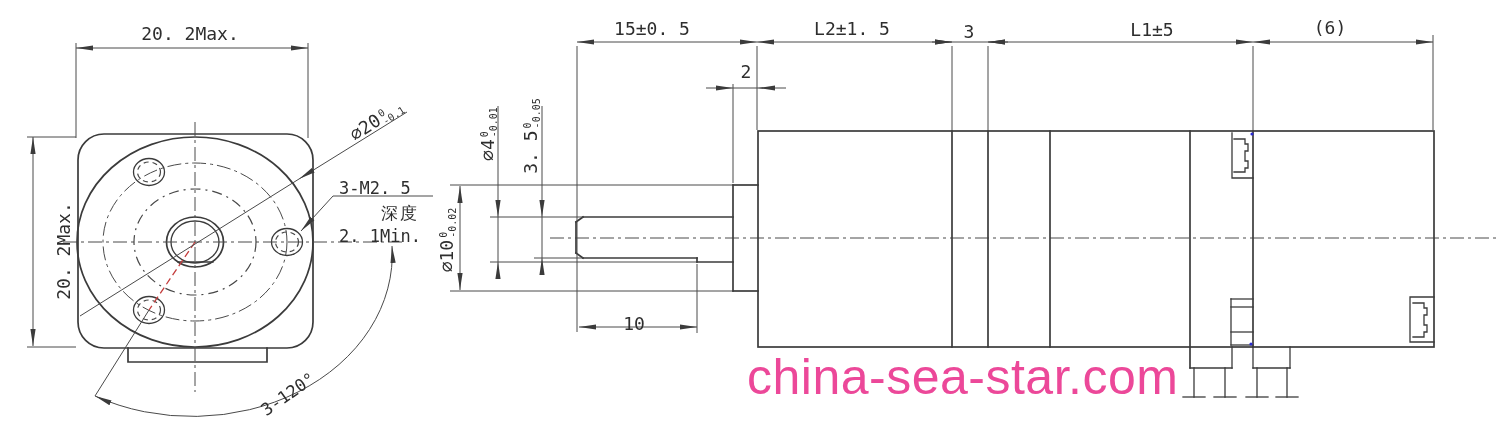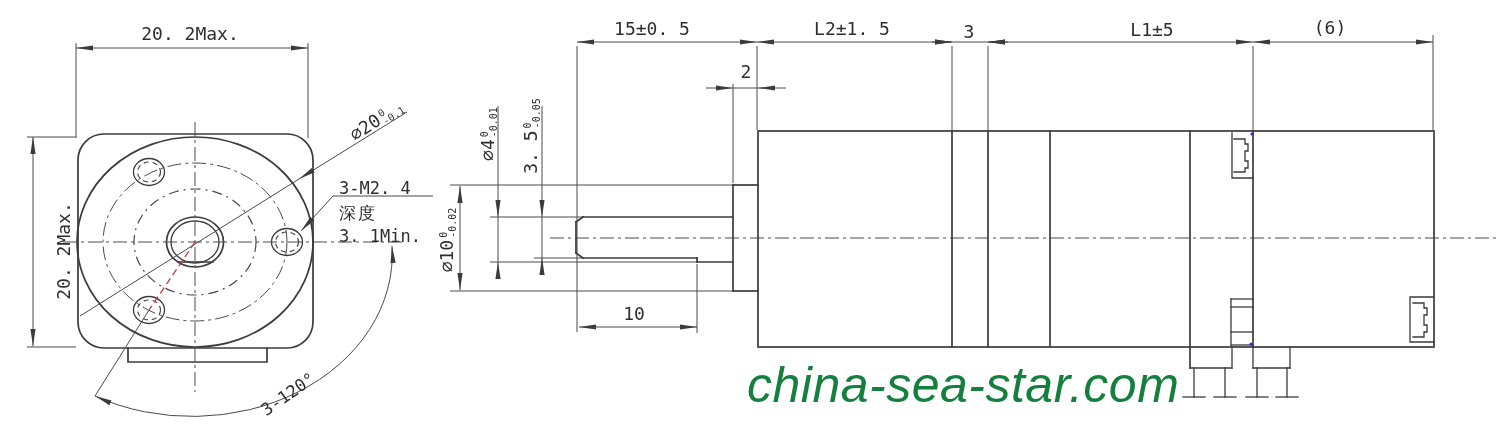--- a/index.html
+++ b/index.html
@@ -16,23 +16,23 @@
   .txt{position:absolute;white-space:nowrap;color:#2e2e2e;font-size:18px;
        transform:translate(-50%,-50%);}
   .r90{transform:translate(-50%,-50%) rotate(-90deg);}
   .r33{transform:translate(-50%,-50%) rotate(-33deg);}
   .r35{transform:translate(-50%,-50%) rotate(-35deg);}
   .lft{transform:none;}
   .sm{font-size:17px;}
   .stk{display:inline-flex;flex-direction:column;vertical-align:middle;
        font-size:10px;line-height:9px;margin-left:2px;}
   .stk b{font-weight:normal;}
-  .cjk{font-size:17px;letter-spacing:2px;}
-  #wm{position:absolute;left:747px;top:356px;font-family:"Liberation Sans",sans-serif;
-      font-size:50px;color:#15803d;letter-spacing:0.5px;white-space:nowrap;font-style:italic;}
+  .cjk{font-size:17px;letter-spacing:2px;margin-left:42px;}
+  #wm{position:absolute;left:747px;top:348px;font-family:"Liberation Sans",sans-serif;
+      font-size:50px;color:#ec4899;letter-spacing:0.5px;white-space:nowrap;}
 </style>
 </head>
 <body>
 
 <div id="stage">
 
   <div id="wm">china-sea-star.com</div>
 
   <svg width="1503" height="427" viewBox="0 0 1503 427">
     <defs>
@@ -204,33 +204,33 @@
 
   <div class="txt r90" style="left:63px;top:251px">20. 2Max.</div>
 
   <div class="txt r33" style="left:376px;top:120px">
     <span>⌀20</span><span class="stk">
         <b>0</b>
         <b>-0.1</b>
       </span>
   </div>
 
-  <div class="txt lft sm" style="left:339px;top:178px">3-M2. 4</div>
+  <div class="txt lft sm" style="left:339px;top:178px">3-M2. 5</div>
   <div class="txt lft cjk" style="left:339px;top:202px">深度</div>
-  <div class="txt lft sm" style="left:339px;top:226px">3. 1Min.</div>
+  <div class="txt lft sm" style="left:339px;top:226px">2. 1Min.</div>
 
   <div class="txt r35 sm" style="left:288px;top:394px">3-120°</div>
 
   <div class="txt" style="left:652px;top:28px">15±0. 5</div>
   <div class="txt" style="left:852px;top:28px">L2±1. 5</div>
   <div class="txt" style="left:969px;top:31px">3</div>
   <div class="txt" style="left:1152px;top:29px">L1±5</div>
   <div class="txt" style="left:1330px;top:27px">(6)</div>
   <div class="txt" style="left:746px;top:71px">2</div>
-  <div class="txt" style="left:634px;top:313px">10</div>
+  <div class="txt" style="left:634px;top:323px">10</div>
 
   <div class="txt r90" style="left:487px;top:134px">
     <span>⌀4</span><span class="stk">
         <b>0</b>
         <b>-0.01</b>
       </span>
   </div>
 
   <div class="txt r90" style="left:530px;top:136px">
     <span>3. 5</span><span class="stk">

